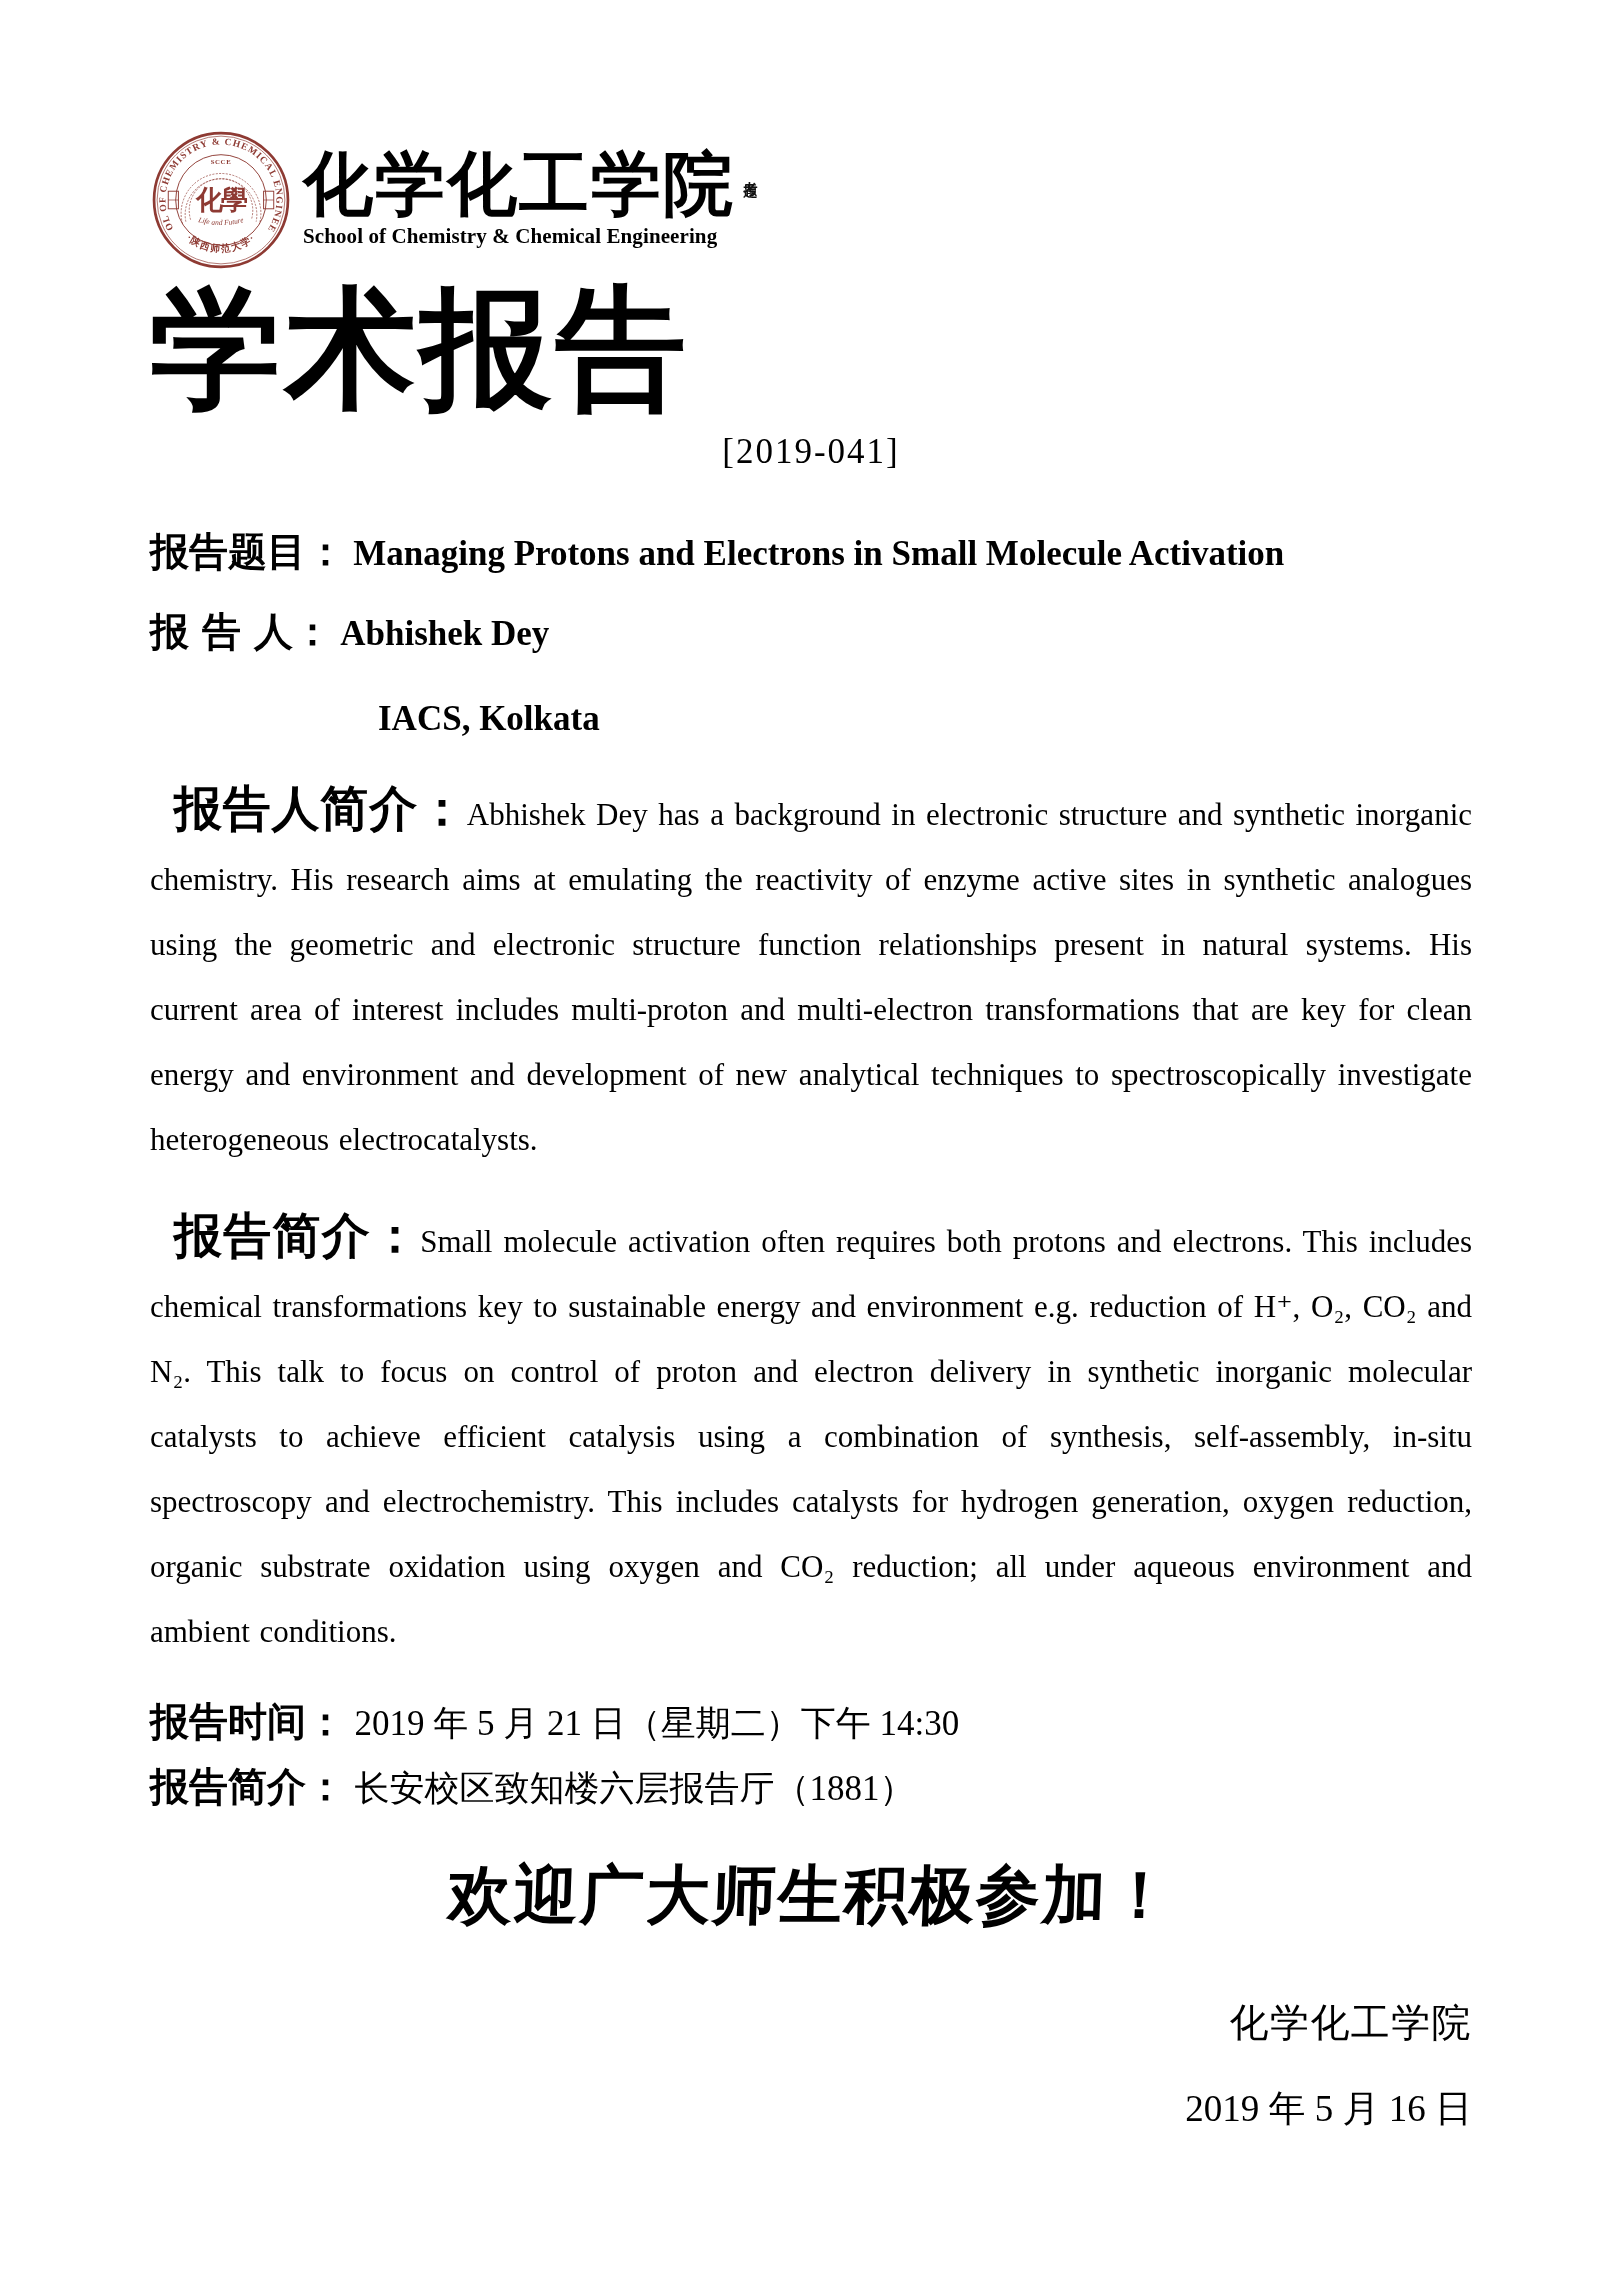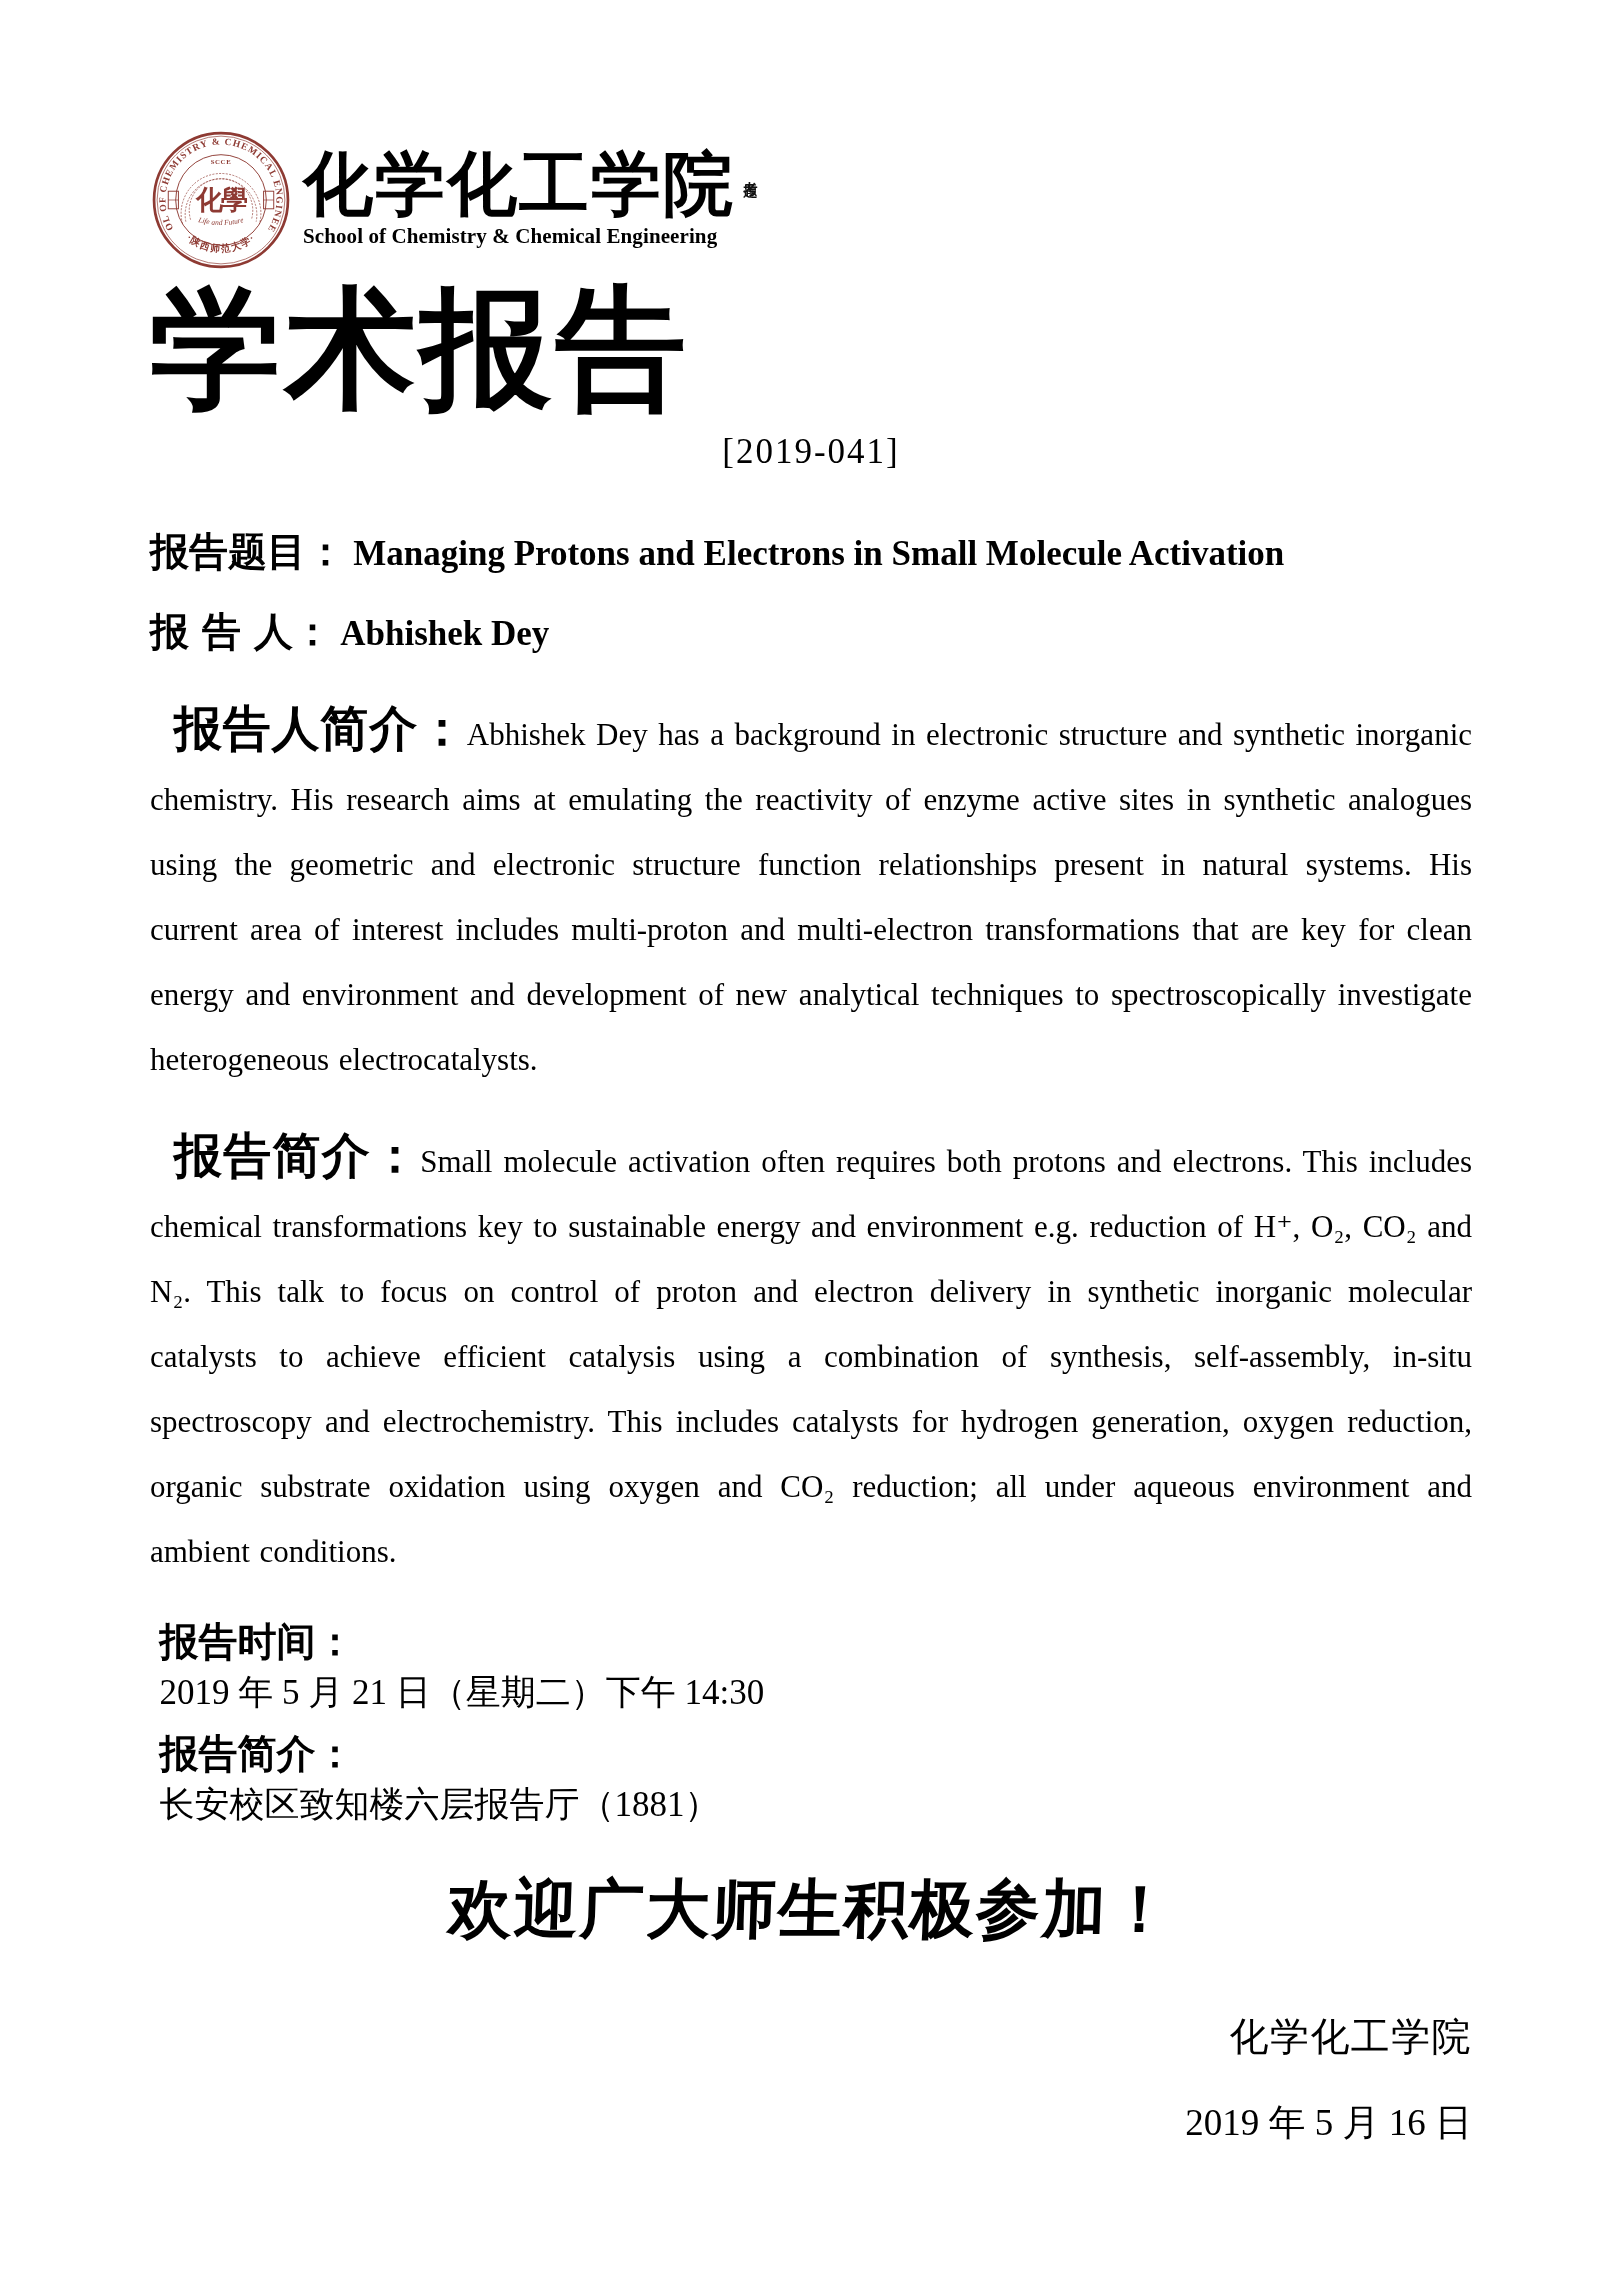--- a/index.html
+++ b/index.html
@@ -35,21 +35,21 @@
   .topic-row{margin-top:53px;}
   .speaker-row{margin-top:26px;}
   .affiliation{margin-left:228px;margin-top:40px;font-size:35px;font-weight:bold;}
 
   
   .para{text-align:justify;font-size:31px;line-height:65px;margin:37px 0 0 0;word-spacing:2px;}
   .para .label{font-size:48px;margin-left:24px;}
   .para.abstract{margin-top:31px;}
 
   
-  .info-row{margin-top:31px;flex-direction:column;}
+  .info-row{margin-top:31px;}
   .info-row + .info-row{margin-top:11px;}
   .info-row .value{font-size:35px;margin-left:9.5px;}
 
   
   .welcome{text-align:center;font-size:64px;font-weight:900;margin-top:38px;letter-spacing:2px;transform:skewX(-2deg);}
 
   
   .footer{text-align:right;margin-top:57px;}
   .footer-org{font-size:39px;letter-spacing:1.4px;}
   .footer-date{font-size:37px;margin-top:34px;}
@@ -104,20 +104,21 @@
   <div class="row topic-row">
     <span class="label">报告题目：</span>
     <span class="value en-bold">Managing Protons and Electrons in Small Molecule Activation</span>
   </div>
 
   <div class="row speaker-row">
     <span class="label">报 告 人：</span>
     <span class="value en-bold">Abhishek Dey</span>
   </div>
 
+  <div class="affiliation">IACS, Kolkata</div>
 
   <p class="para">
     <span class="label">报告人简介：</span><span>Abhishek Dey has a background in electronic structure and synthetic inorganic chemistry. His research aims at emulating the reactivity of enzyme active sites in synthetic analogues using the geometric and electronic structure function relationships present in natural systems. His current area of interest includes multi-proton and multi-electron transformations that are key for clean energy and environment and development of new analytical techniques to spectroscopically investigate heterogeneous electrocatalysts.</span>
   </p>
 
   <p class="para abstract">
     <span class="label">报告简介：</span><span>Small molecule activation often requires both protons and electrons. This includes chemical transformations key to sustainable energy and environment e.g. reduction of H⁺, O₂, CO₂ and N₂. This talk to focus on control of proton and electron delivery in synthetic inorganic molecular catalysts to achieve efficient catalysis using a combination of synthesis, self-assembly, in-situ spectroscopy and electrochemistry. This includes catalysts for hydrogen generation, oxygen reduction, organic substrate oxidation using oxygen and CO₂ reduction; all under aqueous environment and ambient conditions.</span>
   </p>
 
   <div class="row info-row">

